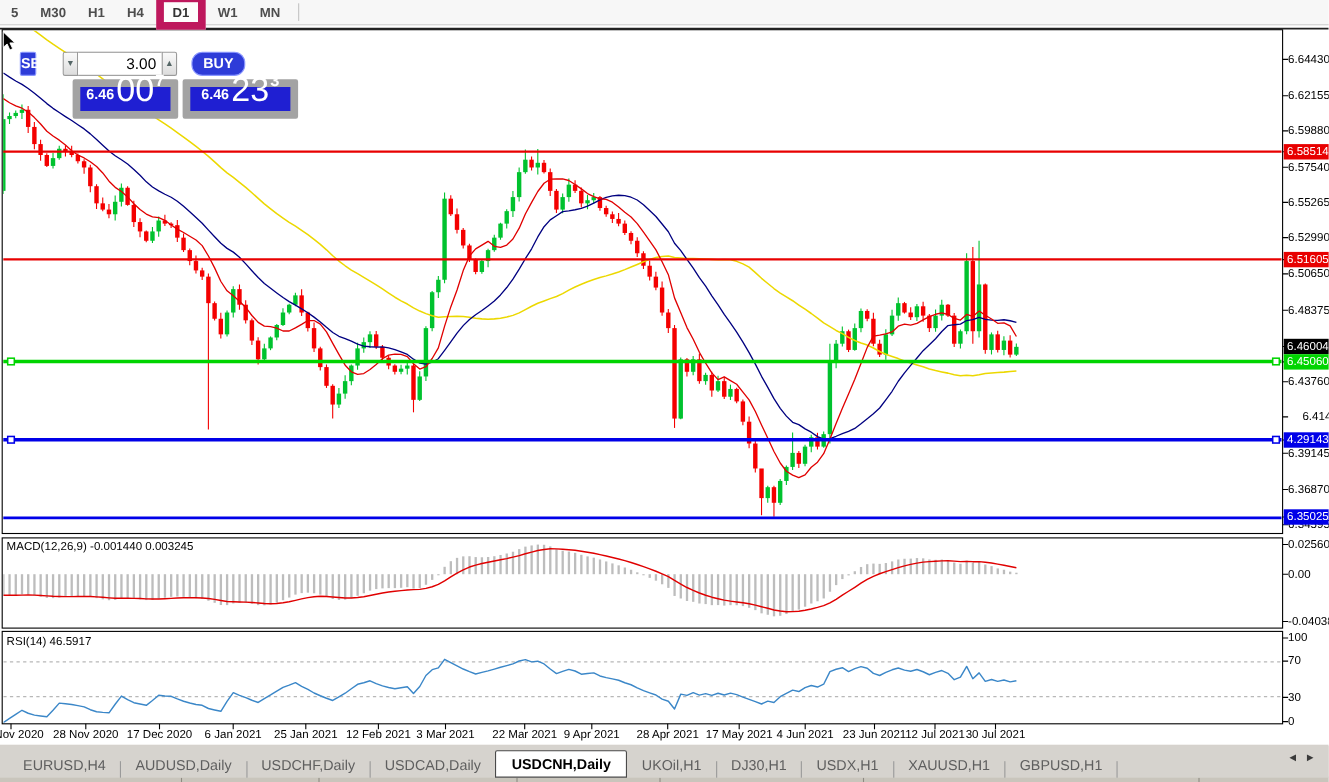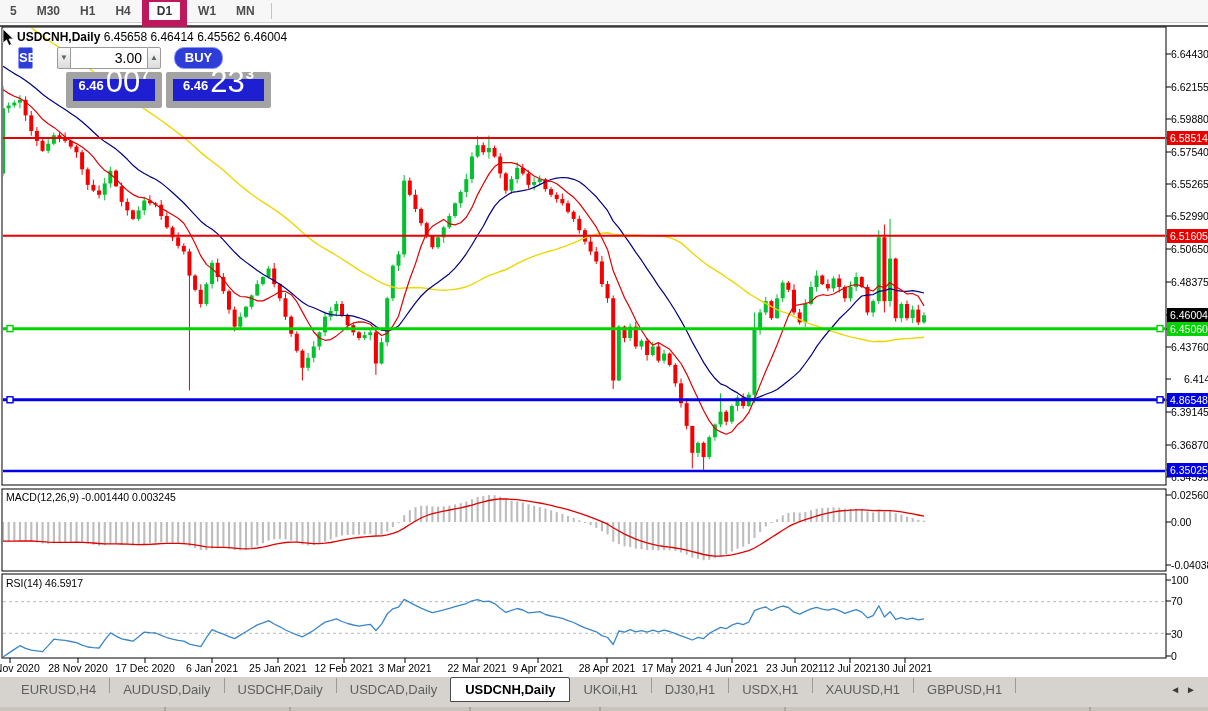--- a/index.html
+++ b/index.html
@@ -64,21 +64,21 @@
   
   #macd-caption { position:absolute; left:6px; top:491px; font-size:10.5px; color:#000; }
   #rsi-caption  { position:absolute; left:6px; top:577px; font-size:10.5px; color:#000; }
 
   
   .date-label { position:absolute; top:662px; font-size:10.5px; color:#000;
                 transform:translateX(-50%); white-space:nowrap; }
 
   
   #tabbar { position:absolute; left:0; top:678px; width:1208px; height:29px;
-            background:#d6d3ce; display:flex; align-items:flex-start; padding-left:8px; }
+            background:#d6d3ce; display:flex; align-items:flex-end; padding-left:8px; }
   .tab { font-size:13px; color:#5f5f5f; padding:4px 13px; white-space:nowrap; cursor:pointer; }
   .tab.active { background:#fff; border:1px solid #4a4a4a; border-radius:2px 2px 0 0;
                 color:#000; font-weight:600; padding:4px 14px; margin-top:-1px; }
   .tab-sep { width:1px; height:15px; background:#9a9a9a; }
   #tab-arrows { position:absolute; right:6px; top:684px; font-size:10px; color:#3a3a3a;
                 letter-spacing:6px; cursor:pointer; }
 </style>
 </head>
 <body>
 
@@ -678,24 +678,20 @@
       <span class="tf-btn active">D1</span>
       <span class="tf-btn">W1</span>
       <span class="tf-btn">MN</span>
       <span class="tf-sep"></span>
     </div>
 
   <svg id="cursor-icon" width="16" height="18">
     <polygon points="1,1 1,15 4.5,12 7,17.5 9.5,16.2 7,11 11.5,11" fill="#000" stroke="#fff" stroke-width="0.8"></polygon>
   </svg>
 
-  <div id="chart-title">
-    <span class="sym">USDCNH,Daily</span>
-    <span>6.45658 6.46414 6.45562 6.46004</span>
-  </div>
 
   <div id="trade-panel">
     <div id="sell-btn" class="tp-btn">SELL</div>
     <div id="spin-down" class="spin-btn">▼</div>
     <input id="vol-input" value="3.00" style="">
     <div id="spin-up" class="spin-btn">▲</div>
     <div id="buy-btn" class="tp-btn">BUY</div>
     <div id="sell-tile" class="price-tile">
       <span class="pt-prefix">6.46</span>
       <span class="pt-big">00</span>
@@ -722,21 +718,21 @@
       <div class="ax-label" style="top: 276px;">6.48375</div>
       <div class="ax-label" style="top: 341px;">6.43760</div>
       <div class="ax-label" style="top: 373px; margin-left: 13px;">6.41485</div>
       <div class="ax-label" style="top: 406px;">6.39145</div>
       <div class="ax-label" style="top: 439px;">6.36870</div>
       <div class="ax-label" style="top: 471px;">6.34595</div>
       <div class="ax-tag" style="top: 131px; background: rgb(232, 0, 0); color: rgb(255, 255, 255);">6.58514</div>
       <div class="ax-tag" style="top: 229px; background: rgb(232, 0, 0); color: rgb(255, 255, 255);">6.51605</div>
       <div class="ax-tag" style="top: 308px; background: rgb(0, 0, 0); color: rgb(255, 255, 255);">6.46004</div>
       <div class="ax-tag" style="top: 322px; background: rgb(0, 212, 0); color: rgb(255, 255, 255);">6.45060</div>
-      <div class="ax-tag" style="top: 393px; background: rgb(0, 0, 232); color: rgb(255, 255, 255);">4.86548</div>
+      <div class="ax-tag" style="top: 393px; background: rgb(0, 0, 232); color: rgb(255, 255, 255);">4.29143</div>
       <div class="ax-tag" style="top: 463px; background: rgb(0, 0, 232); color: rgb(255, 255, 255);">6.35025</div>
       <div class="ind-label" style="top: 489px;">0.025609</div>
       <div class="ind-label" style="top: 516px;">0.00</div>
       <div class="ind-label" style="top: 559px;">-0.040386</div>
       <div class="ind-label" style="top: 574px;">100</div>
       <div class="ind-label" style="top: 595px;">70</div>
       <div class="ind-label" style="top: 628px;">30</div>
       <div class="ind-label" style="top: 650px;">0</div>
     </div>
   <div id="date-axis">

